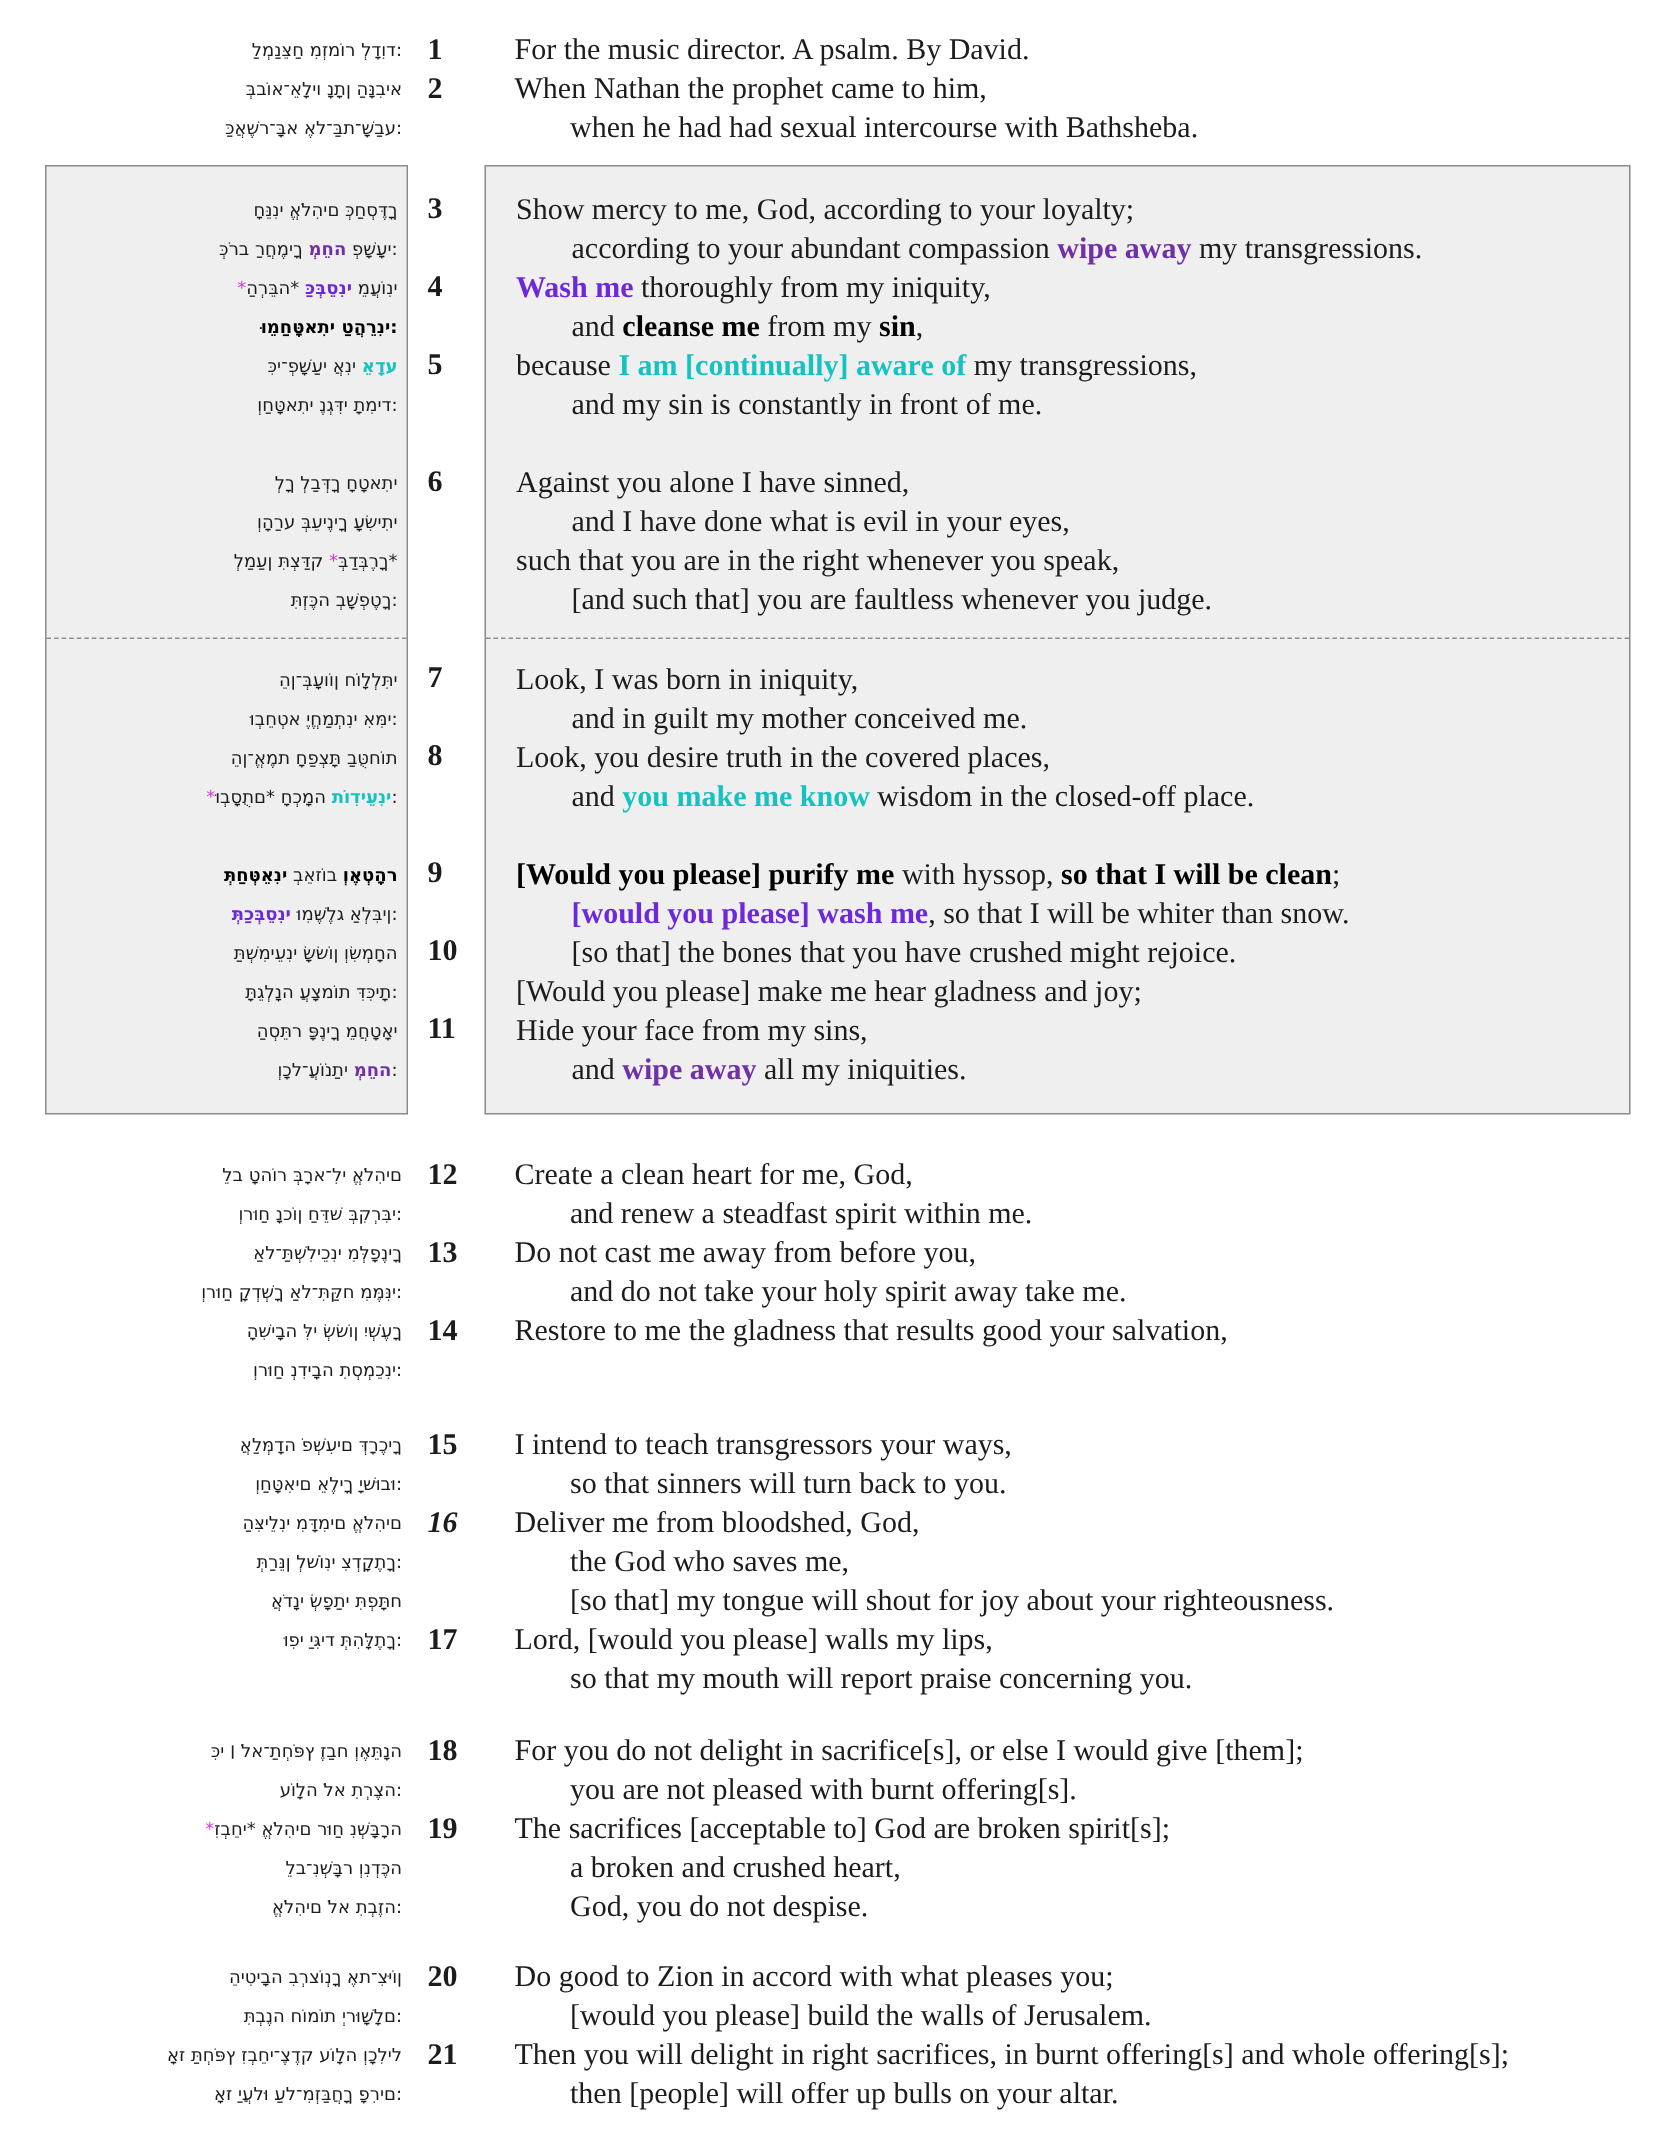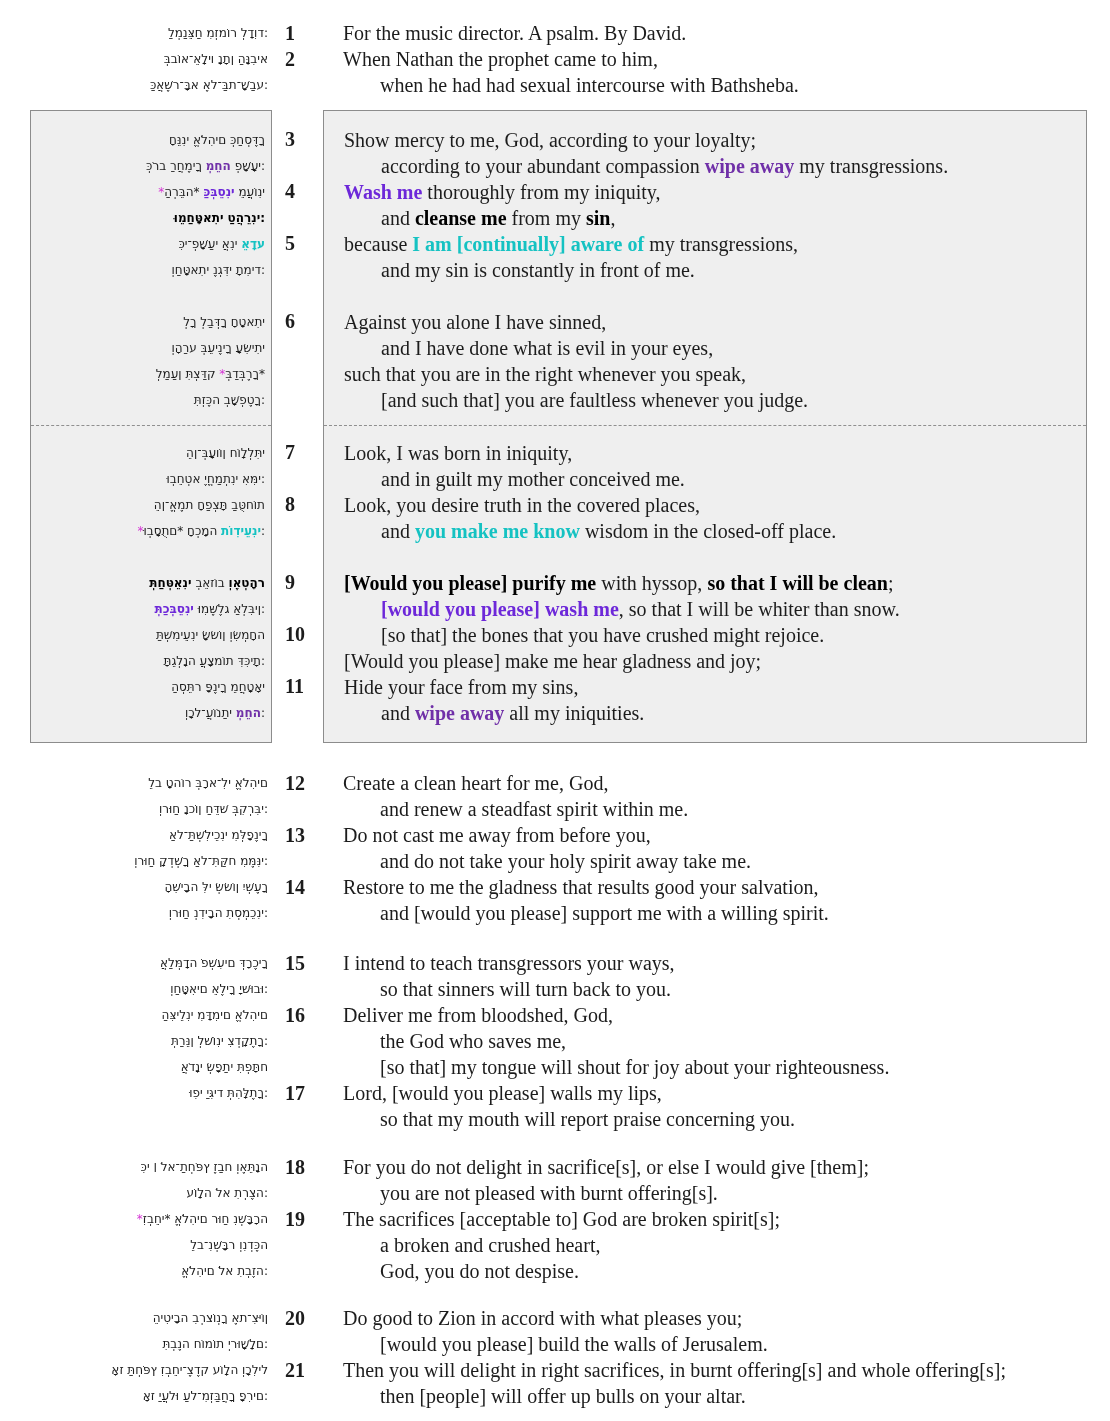--- a/index.html
+++ b/index.html
@@ -242,21 +242,20 @@
           <div class="vblock">
             <div class="eng-line"><span>Create a clean heart for me, God,</span></div>
             <div class="eng-line ind"><span>and renew a steadfast spirit within me.</span></div>
           </div>
           <div class="vblock">
             <div class="eng-line"><span>Do not cast me away from before you,</span></div>
             <div class="eng-line ind"><span>and do not take your holy spirit away take me.</span></div>
           </div>
           <div class="vblock">
             <div class="eng-line"><span>Restore to me the gladness that results good your salvation,</span></div>
-            <div class="eng-line ind"><span>and [would you please] support me with a willing spirit.</span></div>
           </div>
         </div>
       </div>
     </div>
     <div class="band b3">
       <div class="hebcol">
         <div class="sec">
           <div class="vblock">
             <div class="heb-line"><span>אֲלַמְּדָה פֹשְׁעִים דְּרָכֶיךָ</span></div>
             <div class="heb-line"><span>וְחַטָּאִים אֵלֶיךָ יָשׁוּבוּ:</span></div>
@@ -269,21 +268,21 @@
             <div class="heb-line"><span>אֲדֹנָי שְׂפָתַי תִּפְתָּח</span></div>
             <div class="heb-line"><span>וּפִי יַגִּיד תְּהִלָּתֶךָ:</span></div>
           </div>
         </div>
       </div>
       <div class="numcol">
         <div class="sec">
           <div class="vnum-block" style="height: 52px;">
             <span class="vnum">15</span>
           </div>
-          <div class="vnum-block" style="height: 78px;">
+          <div class="vnum-block" style="height: 78px; font-style: italic;">
             <span class="vnum">16</span>
           </div>
           <div class="vnum-block" style="height: 52px;">
             <span class="vnum">17</span>
           </div>
         </div>
       </div>
       <div class="engcol">
         <div class="sec">
           <div class="vblock">

